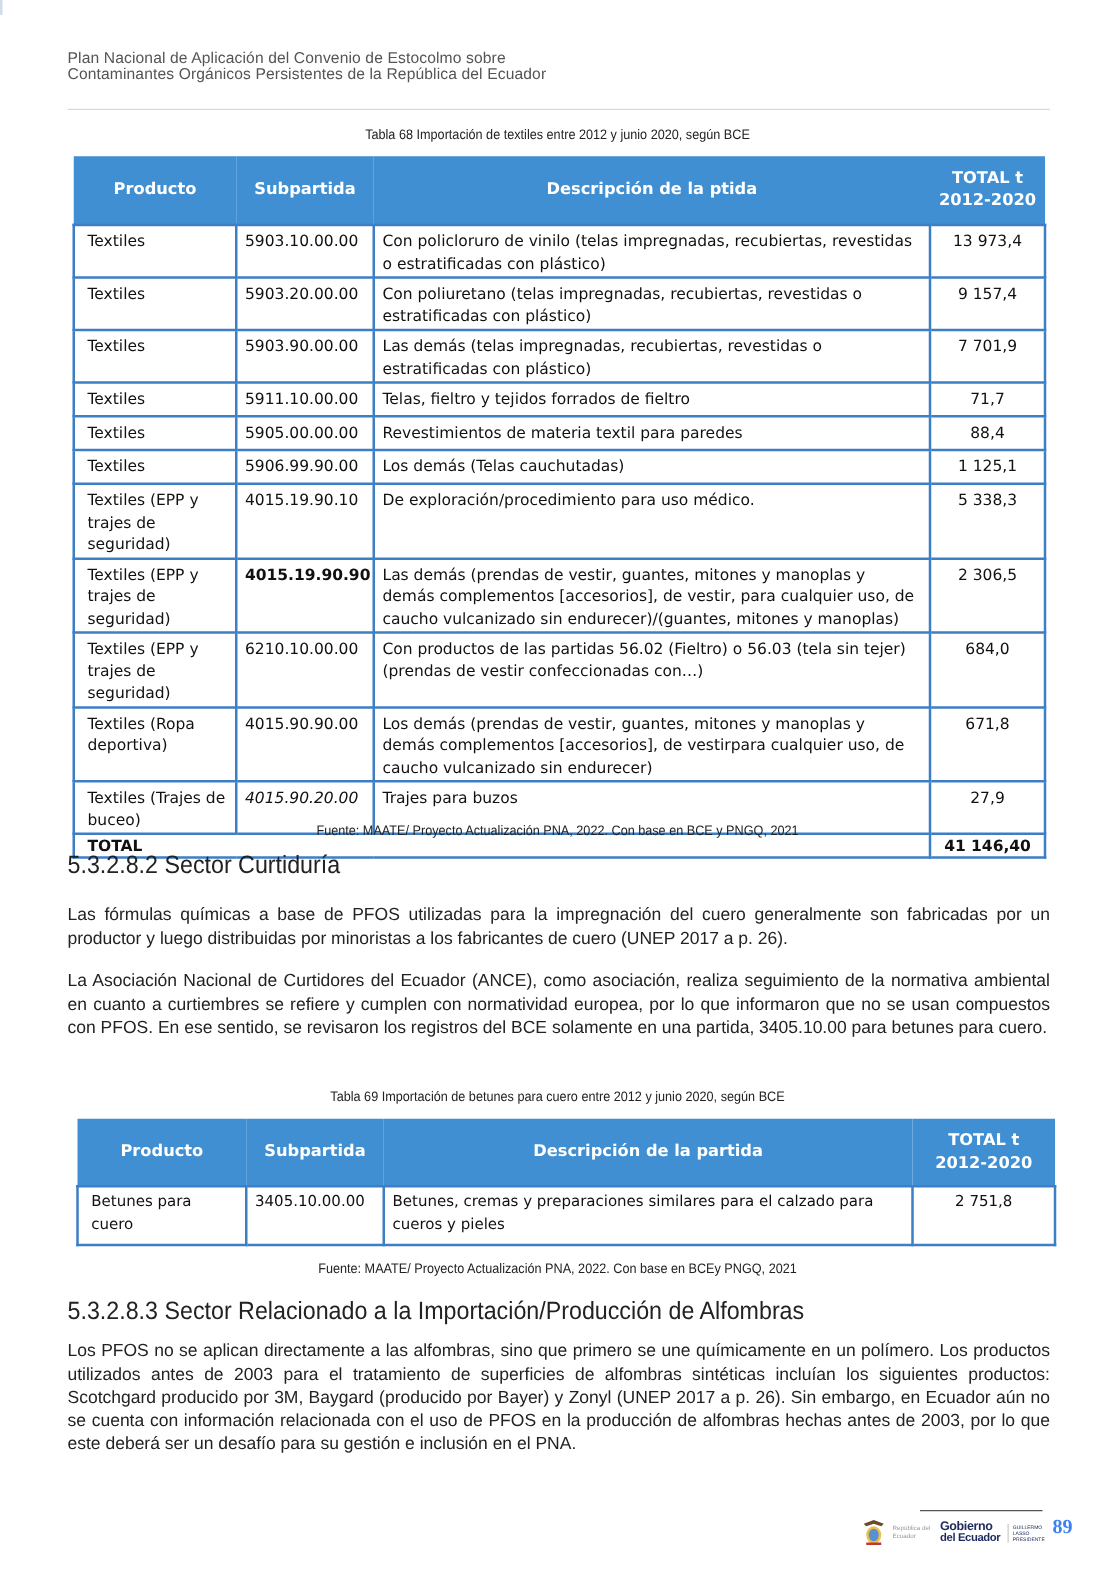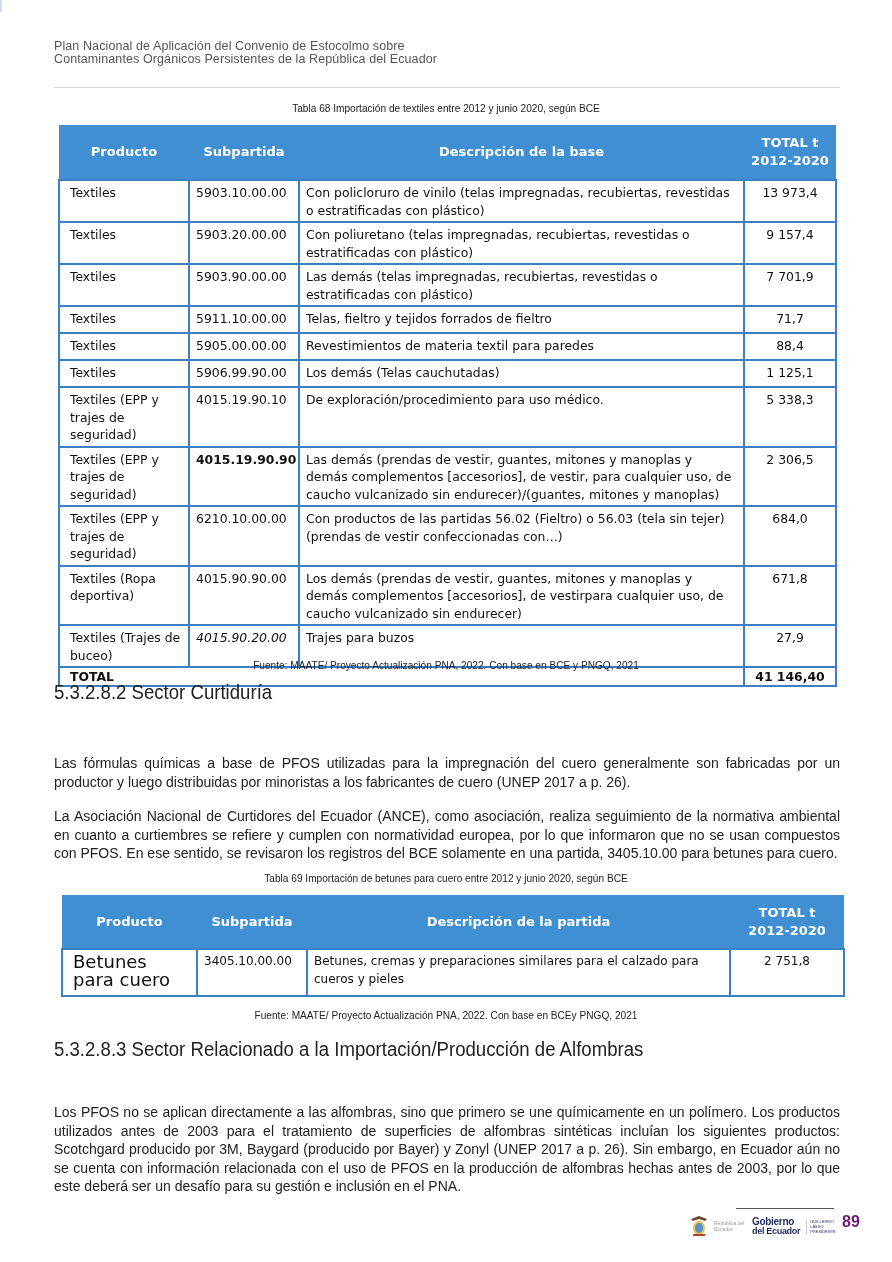--- a/index.html
+++ b/index.html
@@ -12,30 +12,30 @@
 
   table.t { position: absolute; border-collapse: collapse; font-family: "DejaVu Sans", sans-serif; font-size: 12.4px; color: #111; table-layout: fixed; }
   table.t th { background: #3f8fd2; color: #fff; font-weight: bold; font-size: 13px; border: none; padding: 0; text-align: center; vertical-align: middle; line-height: 18px; }
   table.t td { border: 2px solid #3d7fc5; padding: 3px 6px 2px 10px; vertical-align: top; line-height: 17.5px; background: #fff; }
   table.t td.num { text-align: center; padding-left: 2px; padding-right: 2px; }
   table.t tr.total td { font-weight: bold; padding-top: 1px; padding-bottom: 0; line-height: 16px; }
   .t68 { left: 58px; top: 125px; width: 777px; }
   .t69 { left: 61px; top: 895px; width: 782px; }
 
   .h2 { position: absolute; left: 54px; font-family: "Liberation Sans", sans-serif; font-size: 20px; color: #222; transform: scaleX(0.93); transform-origin: left; white-space: nowrap; }
-  .para { position: absolute; left: 54px; width: 786px; font-family: "Liberation Sans", sans-serif; font-size: 14px; line-height: 18.5px; color: #222; text-align: justify; margin-top: 32px; }
+  .para { position: absolute; left: 54px; width: 786px; font-family: "Liberation Sans", sans-serif; font-size: 14px; line-height: 18.5px; color: #222; text-align: justify; }
 
   .footer-rule { position: absolute; left: 736px; top: 1208px; width: 98px; height: 1px; background: #555; }
   .footer { position: absolute; left: 690px; top: 1212px; height: 28px; display: flex; align-items: center; gap: 6px; }
   .coat { width: 18px; height: 24px; display: inline-block; }
   .rep { font-size: 5px; line-height: 6px; color: #999; width: 32px; }
   .gob { font-family: "Liberation Sans", sans-serif; font-weight: bold; color: #1f2a5c; font-size: 10px; line-height: 9px; letter-spacing: -0.3px; }
   .gob .sm { font-size: 9px; }
   .pres { font-size: 4px; line-height: 5px; color: #1f2a5c; width: 28px; border-left: 1px solid #ccc; padding-left: 3px; }
-  .pagenum { position: absolute; left: 842px; top: 1213px; font-family: Liberation Sans, sans-serif; font-weight: bold; font-size: 16px; color: #701a75; }
+  .pagenum { position: absolute; left: 842px; top: 1213px; font-family: Liberation Serif, serif; font-weight: bold; font-size: 16px; color: #3b82f6; }
   .leftbar { position: absolute; left: 0; top: 0; width: 2px; height: 12px; background: #d0dcec; }
 </style>
 </head>
 <body>
 
 <div class="leftbar"></div>
 
 <div class="header">
   <div class="header-line">Plan Nacional de Aplicación del Convenio de Estocolmo sobre</div>
   <div class="header-line">Contaminantes Orgánicos Persistentes de la República del Ecuador</div>
@@ -48,21 +48,21 @@
   <colgroup>
     <col style="width:130px">
       <col style="width:110px">
       <col style="width:445px">
       <col style="width:92px">
   </colgroup>
   <thead>
     <tr style="height:55px;">
       <th>Producto</th>
       <th>Subpartida</th>
-      <th>Descripción de la base</th>
+      <th>Descripción de la ptida</th>
       <th><span>TOTAL t</span><br><span>2012-2020</span></th>
     </tr>
   </thead>
   <tbody id="t68-body">
       <tr style="height: 39px;">
         <td>Textiles</td>
         <td style="padding-left: 6px;">5903.10.00.00</td>
         <td style="padding-left: 6px;">Con policloruro de vinilo (telas impregnadas, recubiertas, revestidas o estratificadas con plástico)</td>
         <td class="num">13 973,4</td>
       </tr>
@@ -151,21 +151,21 @@
   <thead>
     <tr style="height:54px;">
       <th>Producto</th>
       <th>Subpartida</th>
       <th>Descripción de la partida</th>
       <th><span>TOTAL t</span><br><span>2012-2020</span></th>
     </tr>
   </thead>
   <tbody>
     <tr style="height:47px;">
-      <td style="font-family:'DejaVu Sans',sans-serif;font-size:18px;">Betunes para cuero</td>
+      <td style="font-family:'DejaVu Sans',sans-serif;font-size:12px;">Betunes para cuero</td>
       <td style="padding-left:6px;font-size:12px;">3405.10.00.00</td>
       <td style="padding-left:6px;font-size:12px;">Betunes, cremas y preparaciones similares para el calzado para cueros y pieles</td>
       <td class="num" style="font-size:12px;">2 751,8</td>
     </tr>
   </tbody>
 </table>
 
 <div class="source" style="top:1009px;">Fuente: MAATE/ Proyecto Actualización PNA, 2022. Con base en BCEy PNGQ, 2021</div>
 
 <div class="h2" style="top:1038px;">5.3.2.8.3 Sector Relacionado a la Importación/Producción de Alfombras</div>

